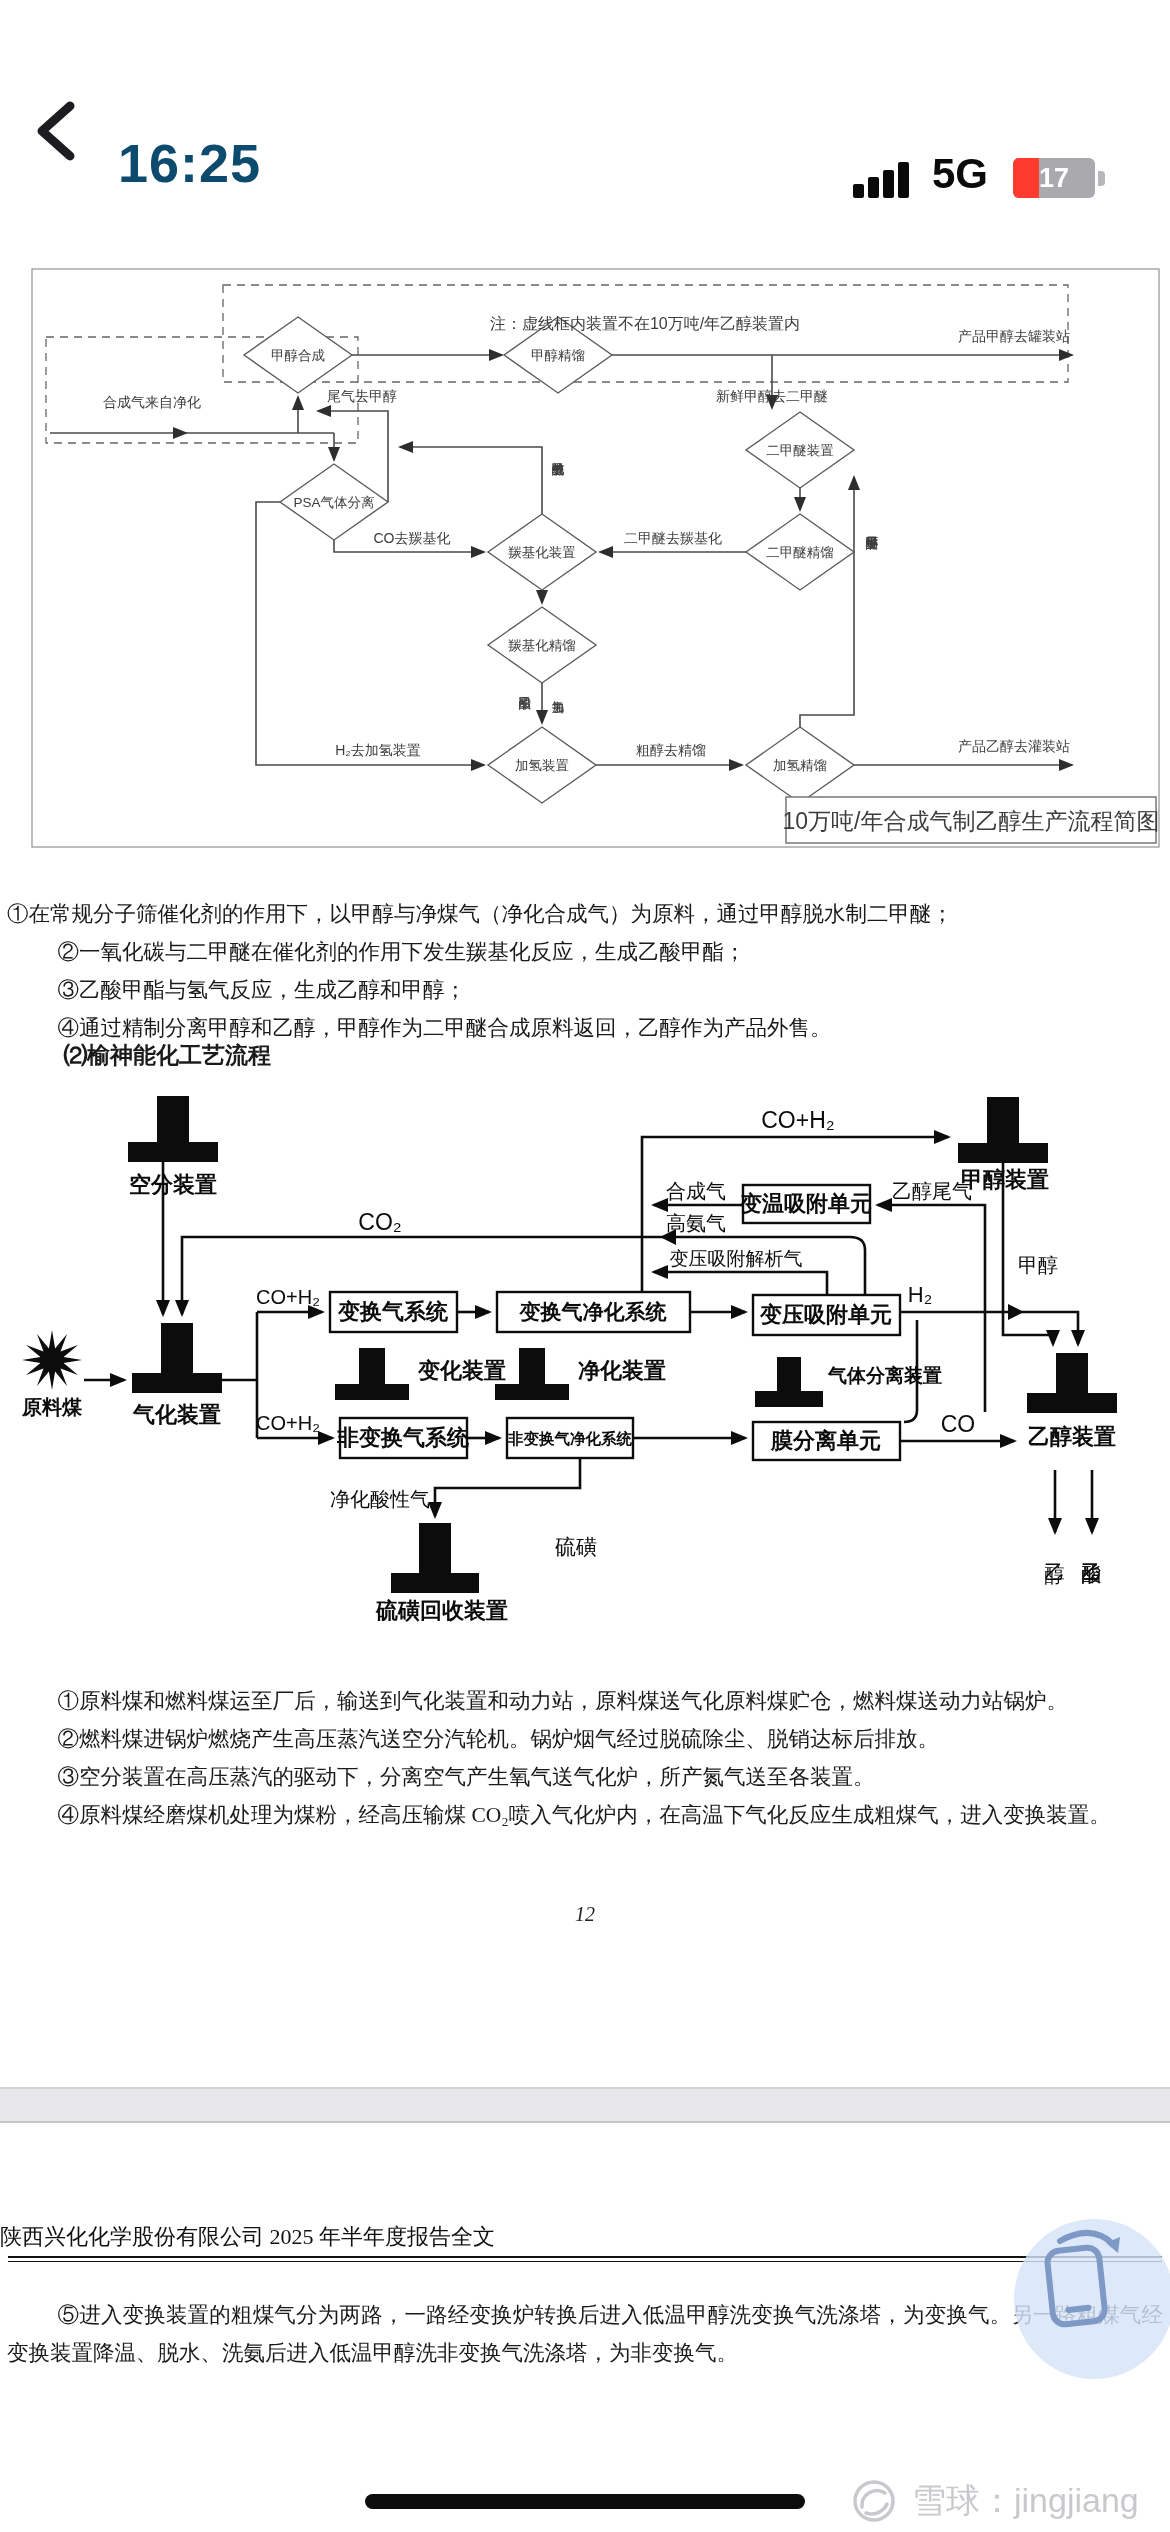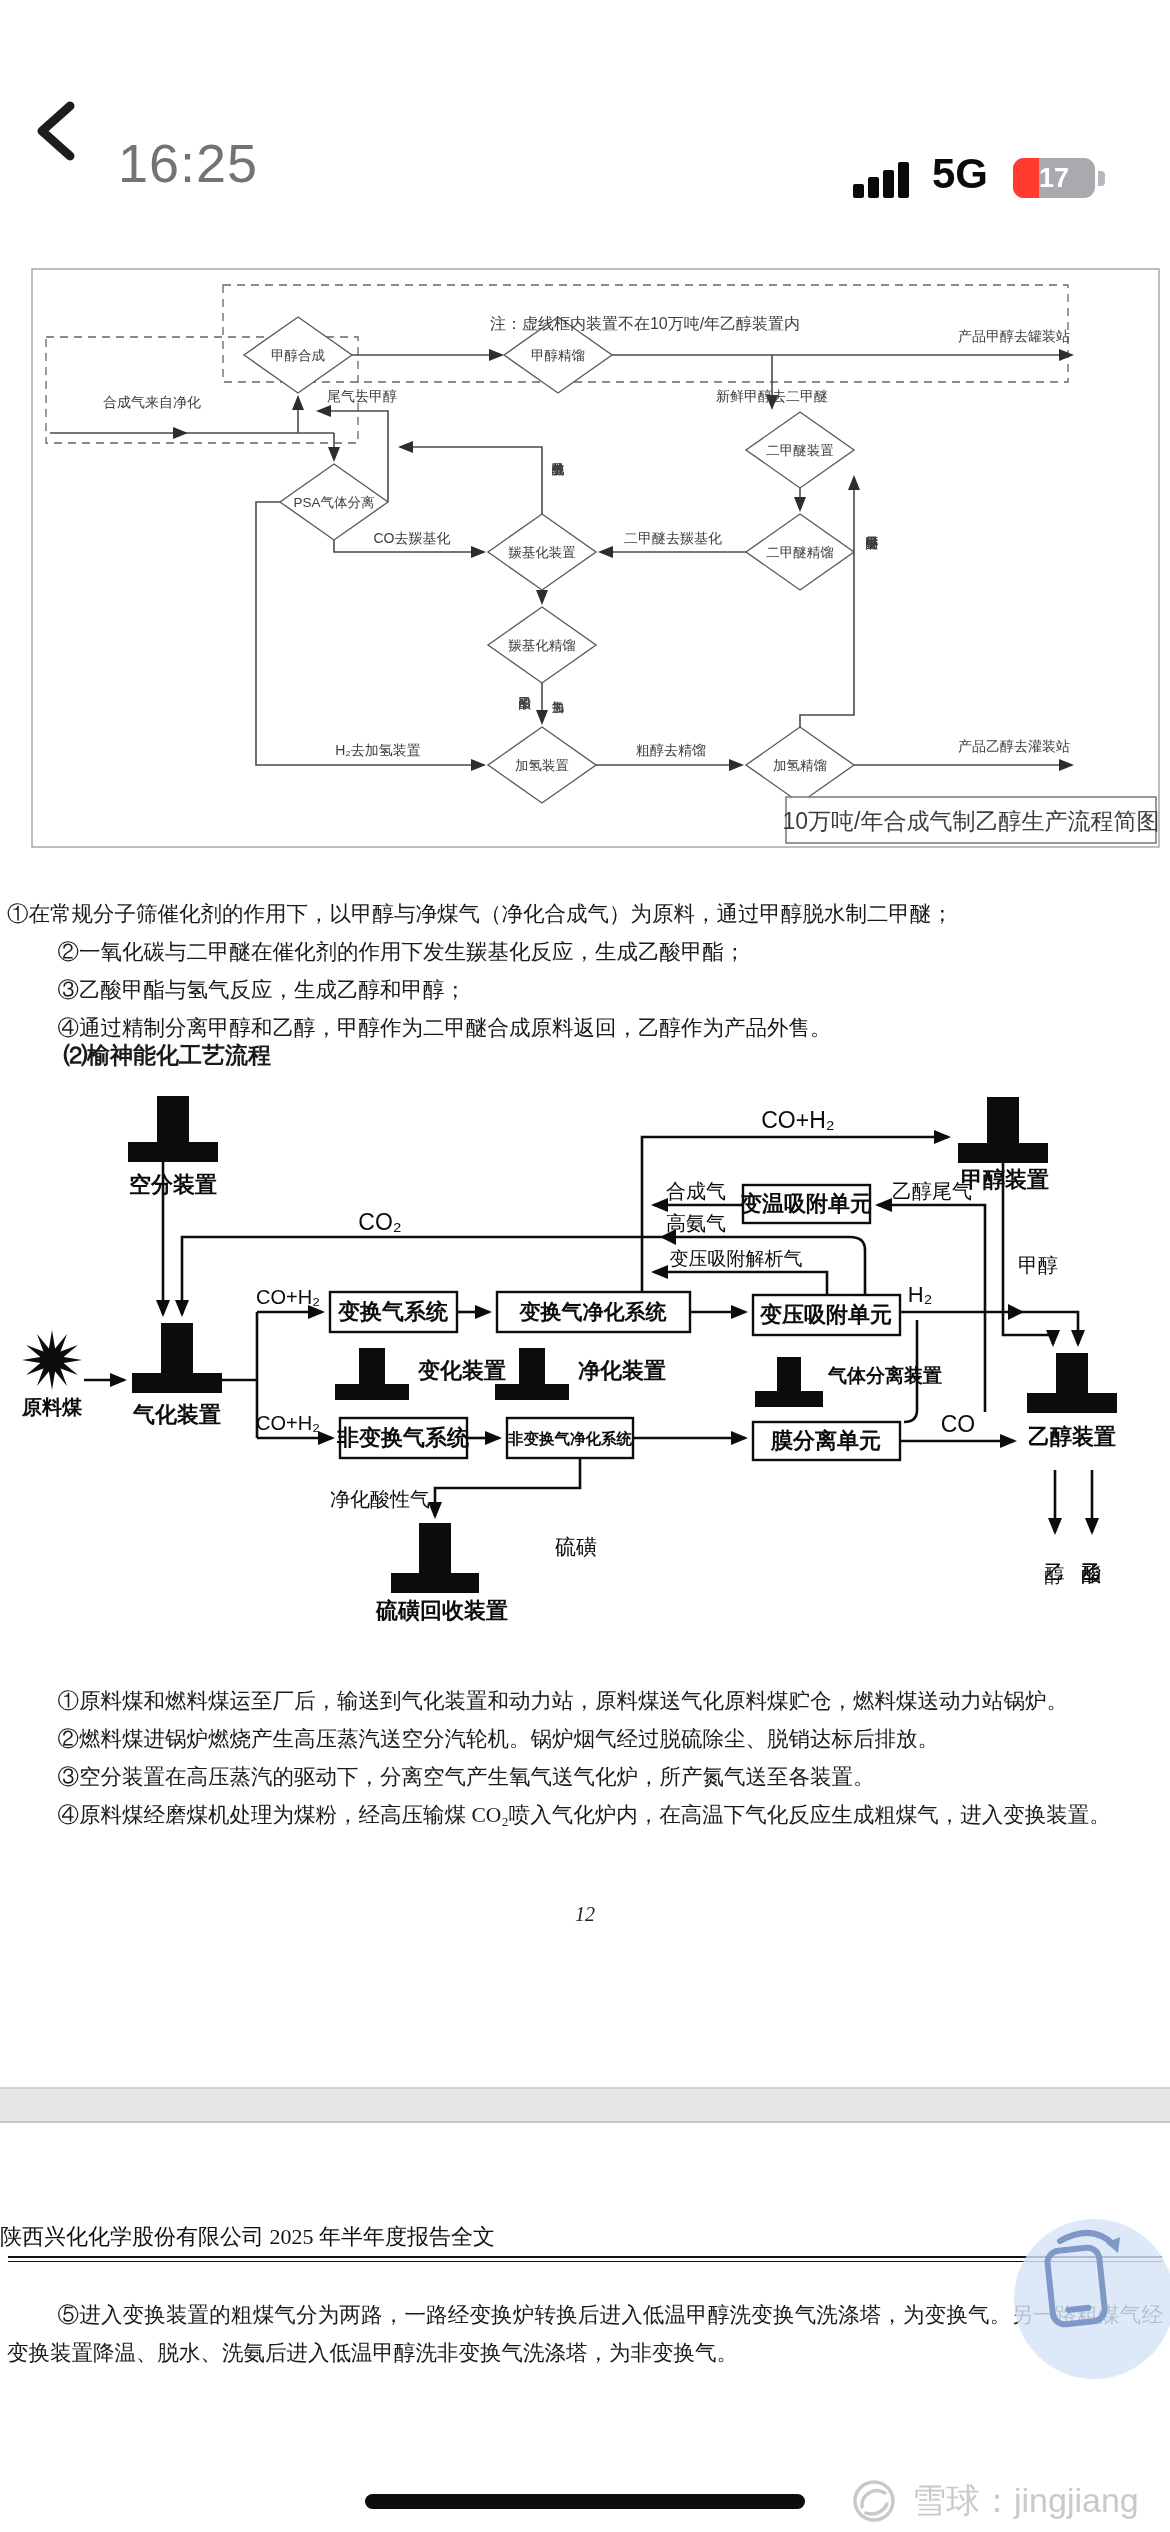--- a/index.html
+++ b/index.html
@@ -1,28 +1,28 @@
 <!DOCTYPE html>
 <html><head>
 <meta charset="utf-8">
 <style>
   * { margin:0; padding:0; box-sizing:border-box; }
   html,body { width:1170px; height:2532px; background:#fff; overflow:hidden; }
   body { font-family:"Liberation Serif", serif; color:#1a1a1a; position:relative; }
   .abs { position:absolute; }
 
   
-  .time { left:118px; top:132px; font-size:54px; font-weight:normal; color:#737373;
+  .time { left:118px; top:132px; font-size:54px; font-weight:bold; color:#0c4a6e;
           font-family:"Liberation Sans", sans-serif; letter-spacing:1px; }
   .sig-bars { left:853px; top:158px; width:62px; height:40px; }
   .sig-bars i { position:absolute; bottom:0; width:11px; background:#0a0a0a; border-radius:2px; }
   .net { left:932px; top:150px; font-size:42px; font-weight:600; color:#0a0a0a;
          font-family:"Liberation Sans", sans-serif; }
   .battery { left:1013px; top:158px; width:82px; height:40px; background:#a9a9ae;
-             border-radius:11px; overflow:hidden; }
+             border-radius:6px; overflow:hidden; }
   .battery .fill { position:absolute; left:0; top:0; bottom:0; width:26px; background:#ff3b30; }
   .battery .num { position:absolute; inset:0; display:flex; align-items:center; justify-content:center;
                   color:#fff; font-size:27px; font-weight:bold; font-family:"Liberation Sans", sans-serif; }
   .bat-nub { left:1098px; top:171px; width:7px; height:15px; background:#b8b8bc; border-radius:0 4px 4px 0; }
 
   .back-btn { left:28px; top:98px; width:60px; height:66px; cursor:pointer; }
 
   
   .para-block { left:7px; width:1156px; font-size:21.5px; line-height:38px; text-align:justify; }
   .para-block p { text-indent:2.35em; }

